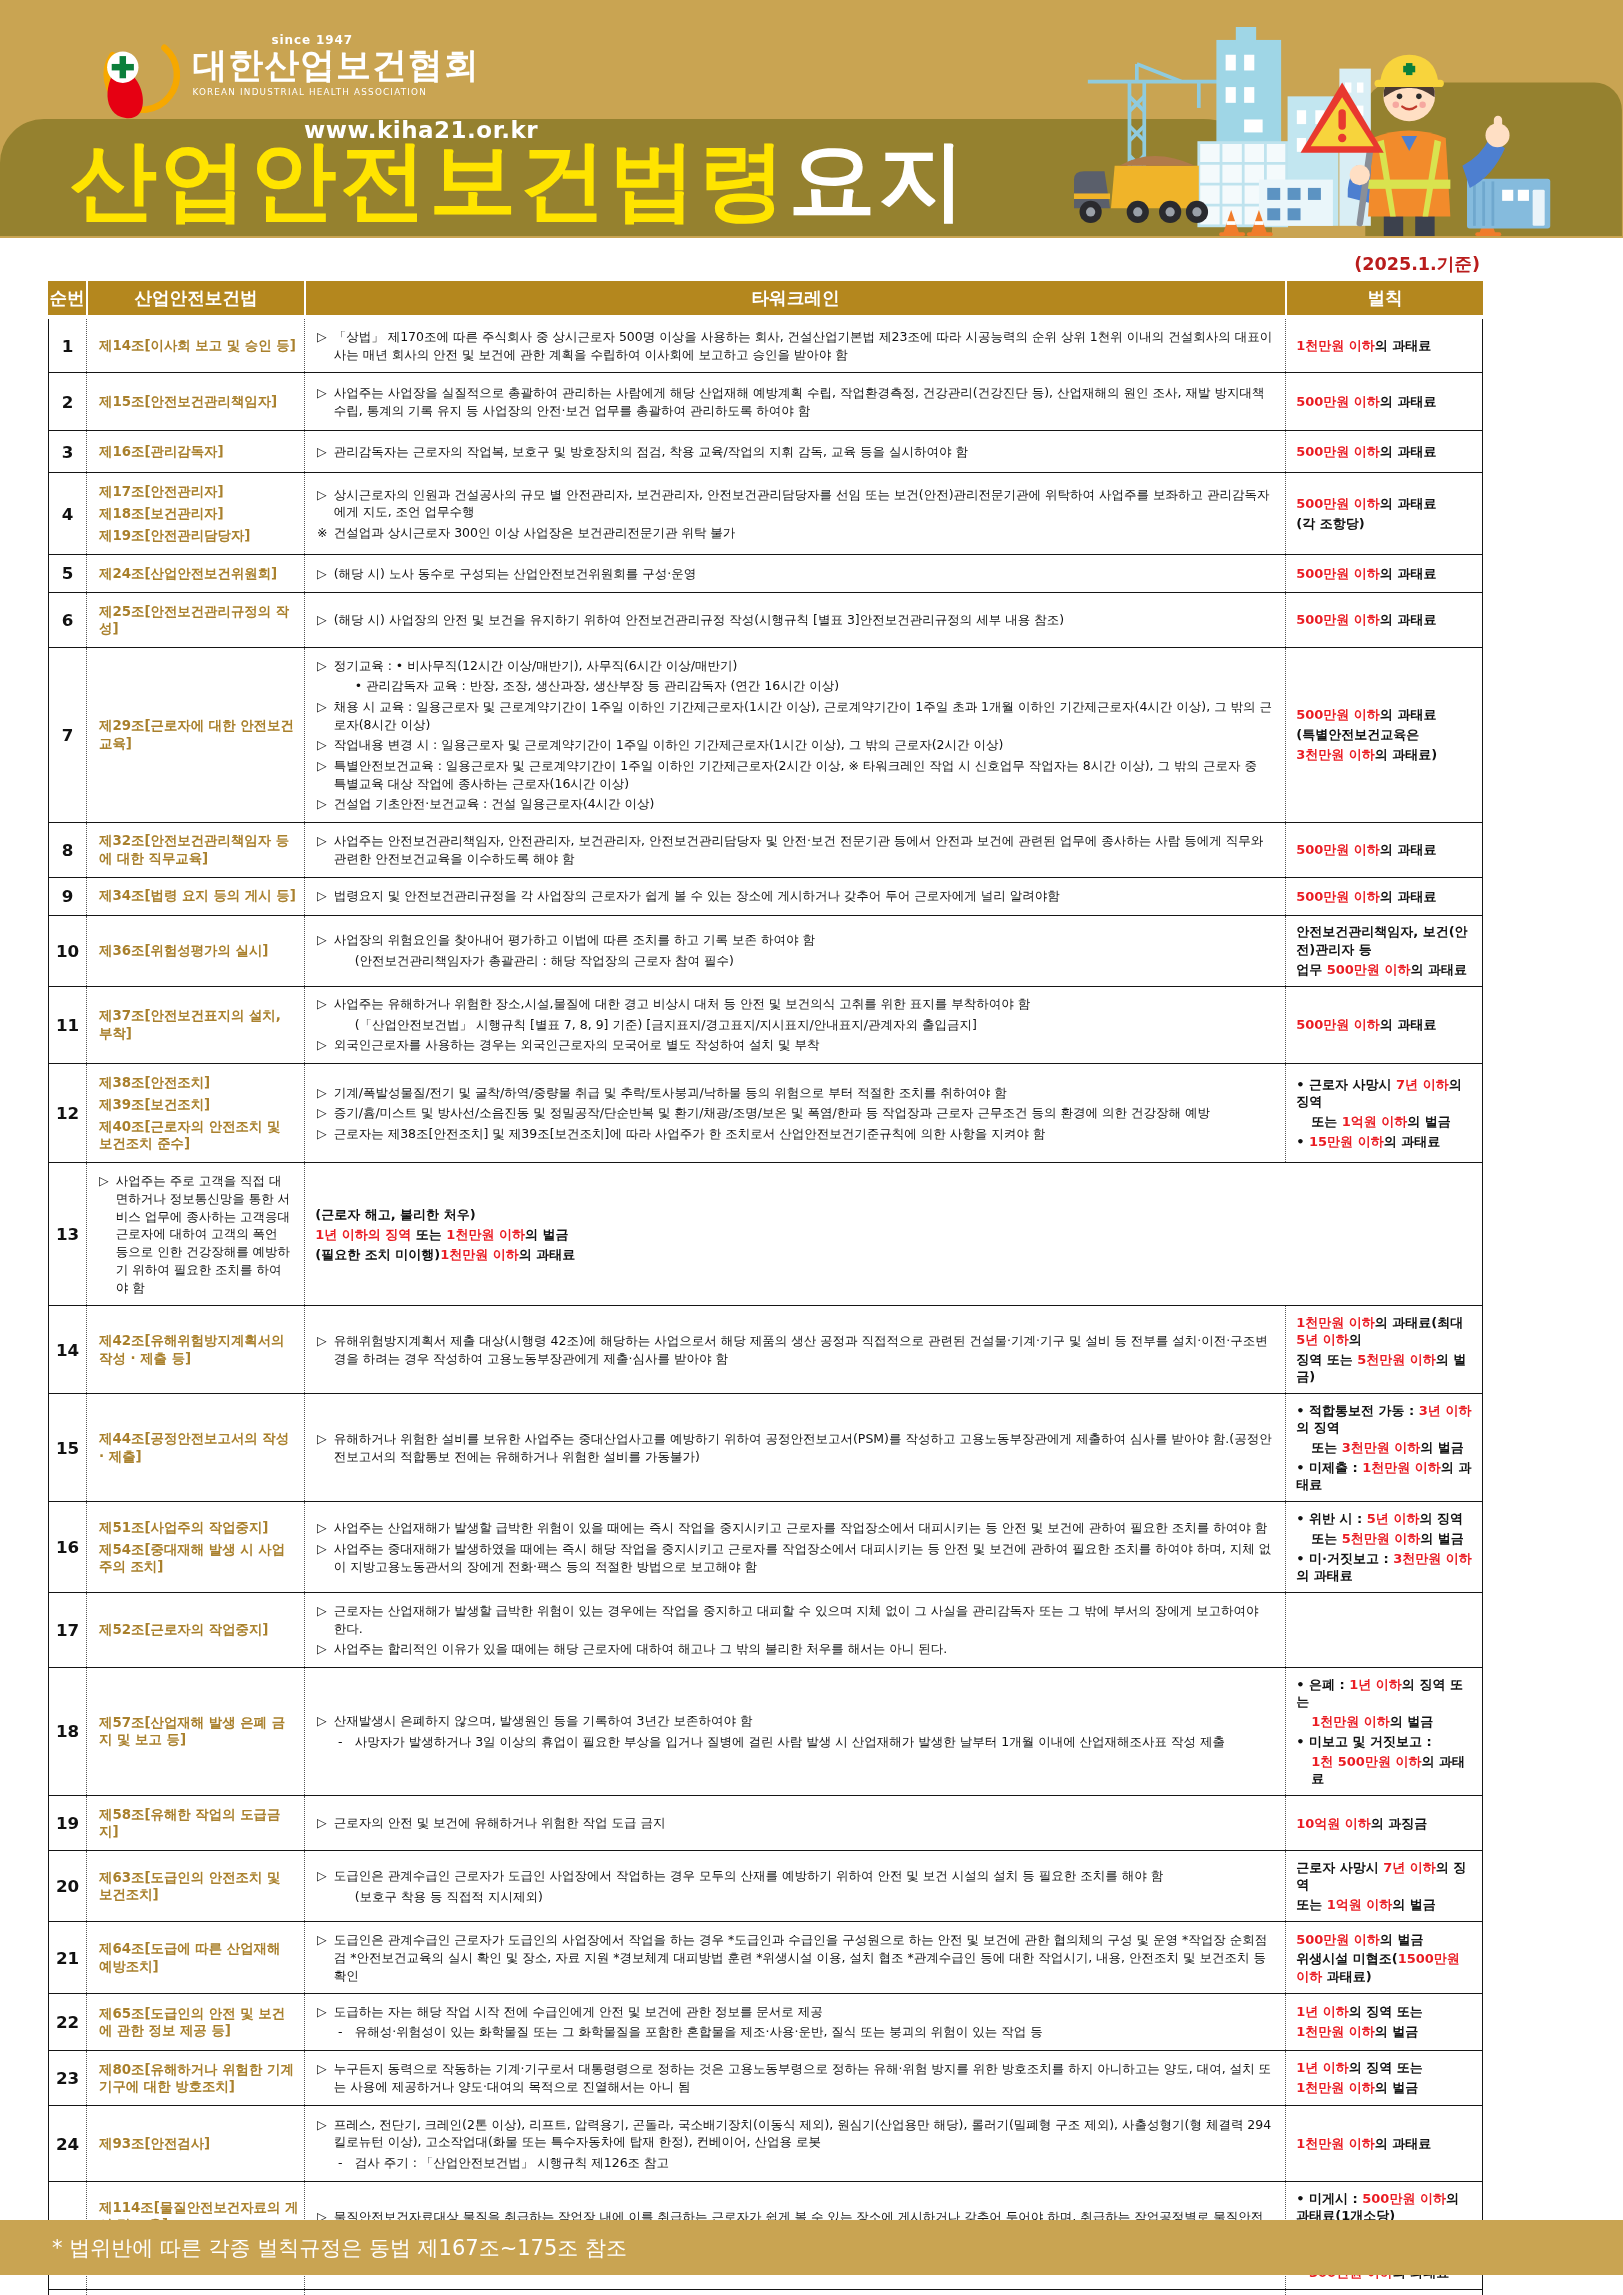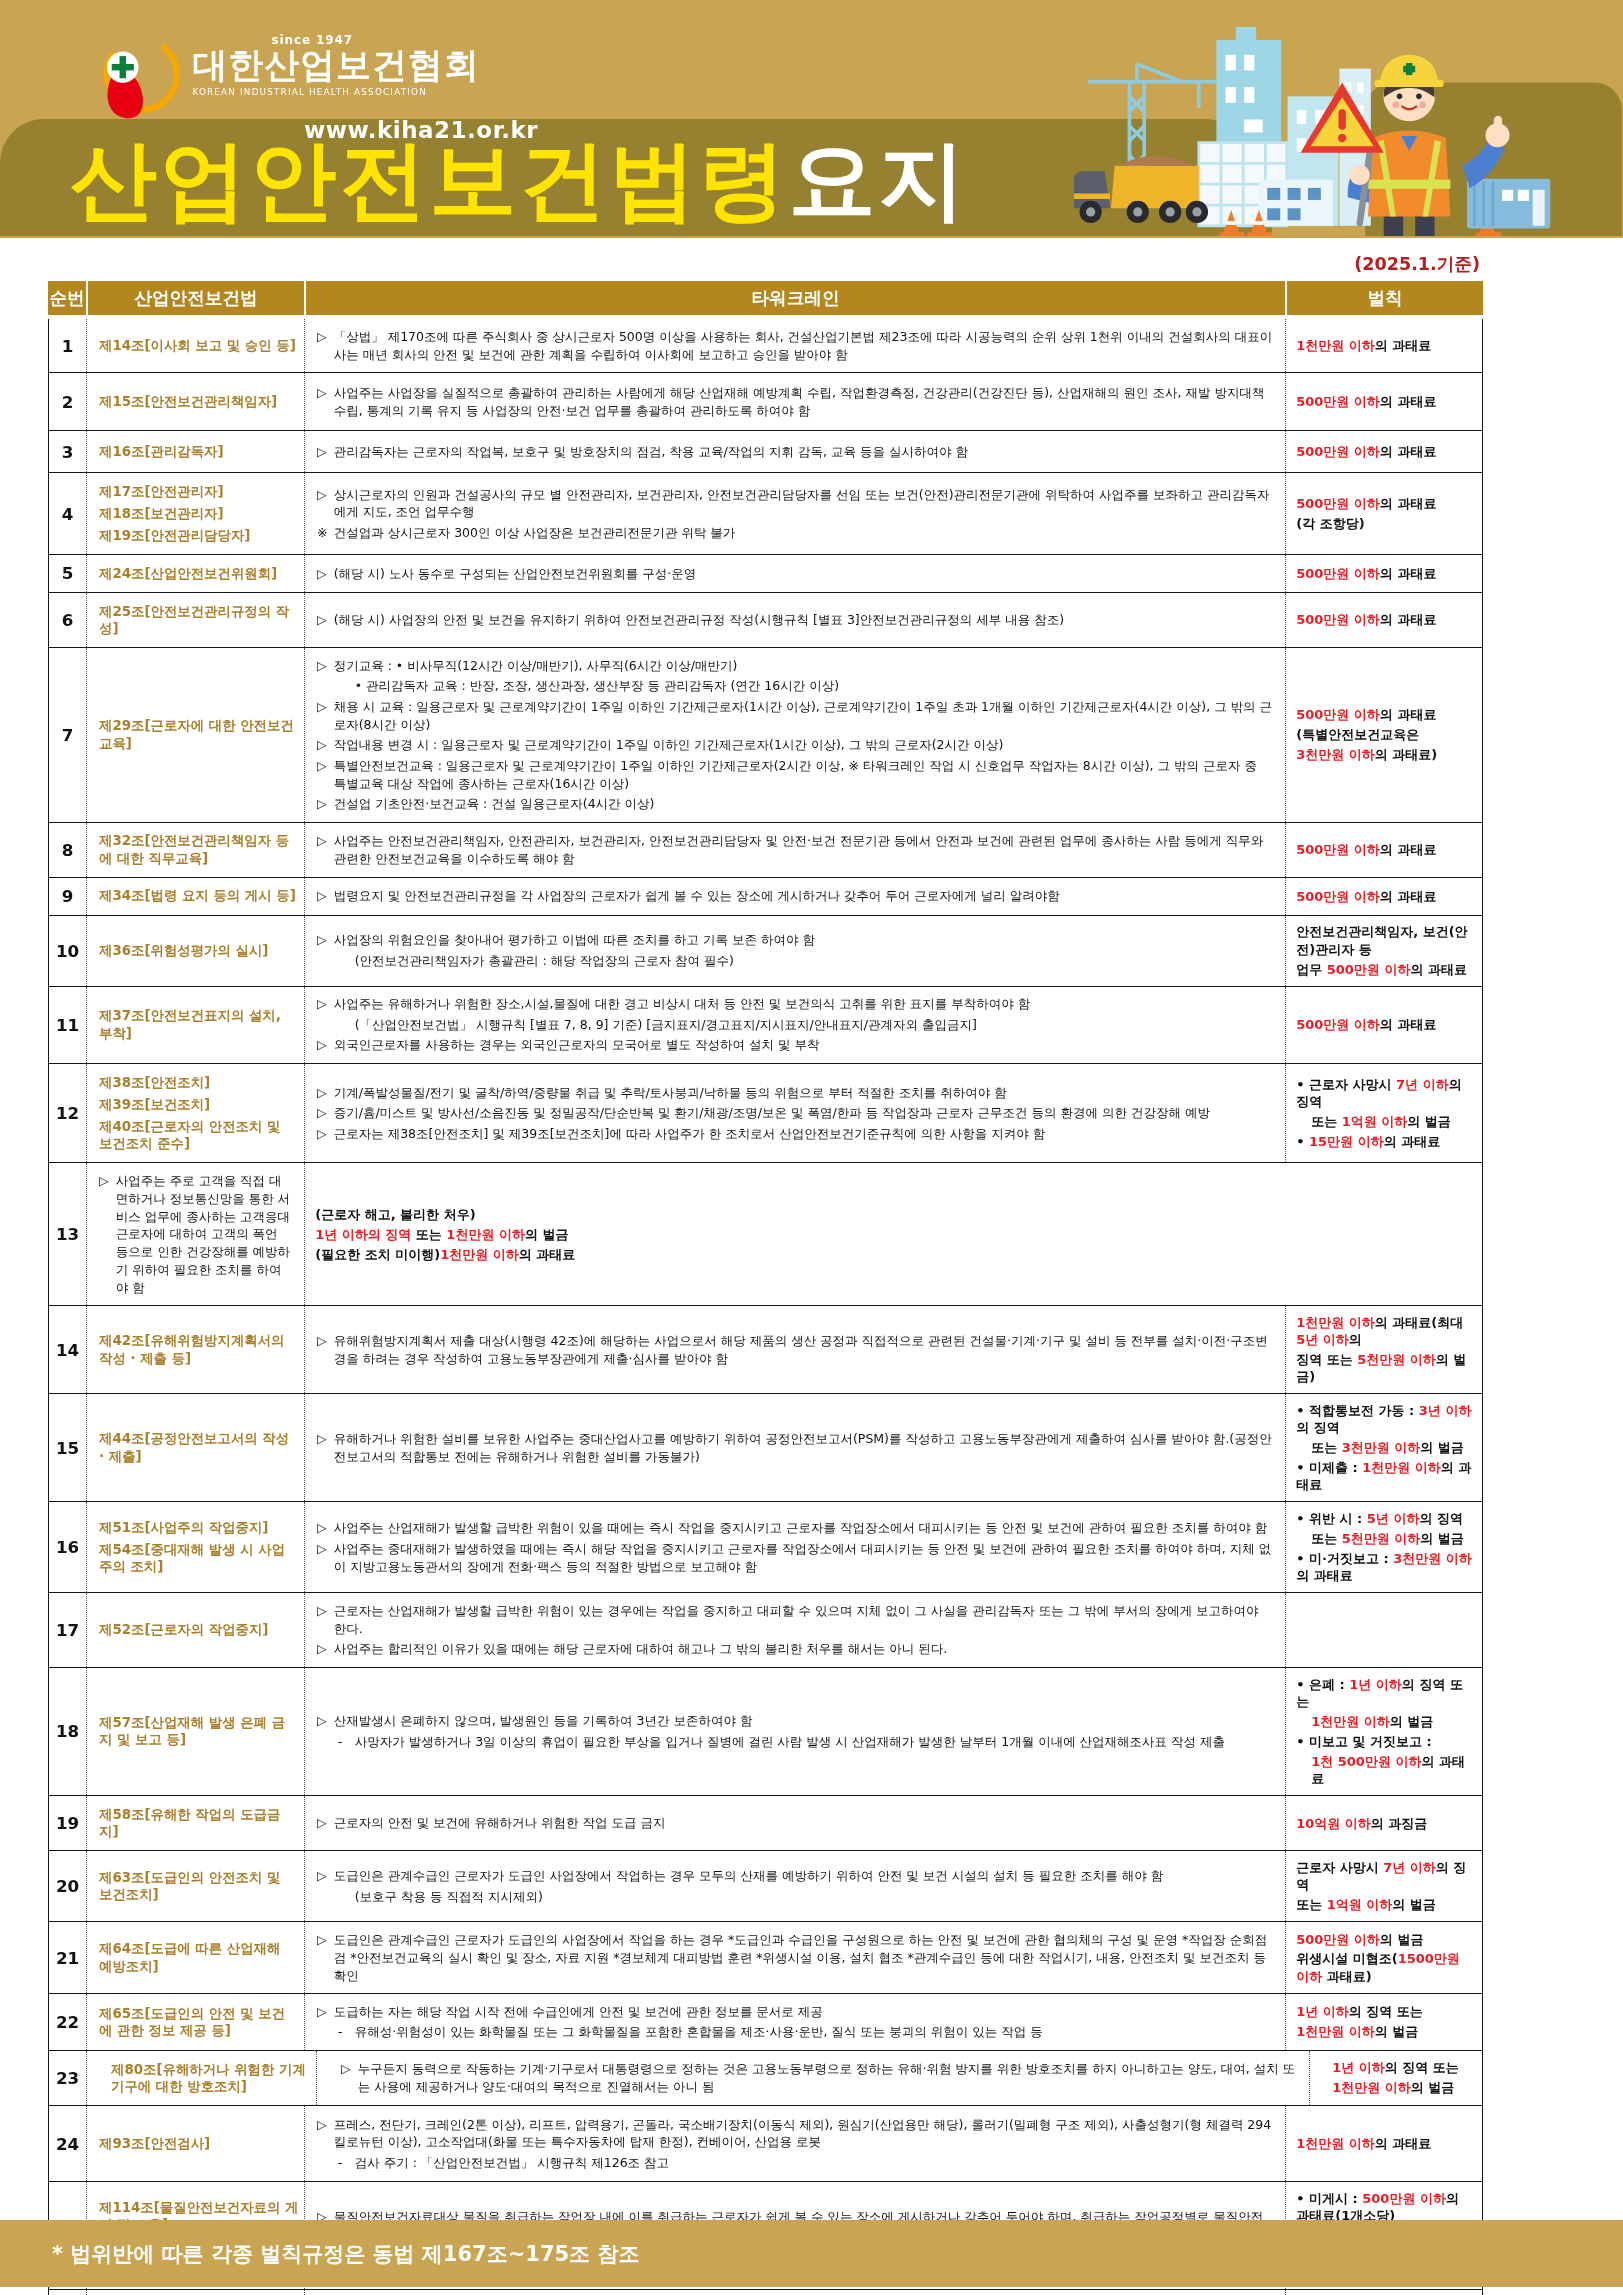--- a/index.html
+++ b/index.html
@@ -48,22 +48,22 @@
   .citem { display:flex; margin:1.4px 0; }
   .citem .mk { flex:0 0 16.7px; }
   .citem.ind { margin-left:21px; }
   .c-pen { display:flex; flex-direction:column; justify-content:center; font-size:13px; font-weight:700;
            color:#111; line-height:1.32; padding:6.5px 8.3px 6.5px 10.2px; }
   .pline { margin:1.4px 0; }
   .pline.ind { margin-left:15px; }
   .red { color:#EA1C23; }
 
   
-  .footer { position:absolute; left:0; top:2220px; width:100%; height:67px; background:#C9A452;
-            color:#fff; font-size:21px; font-weight:700; display:flex; align-items:center; padding-left:52px; }
+  .footer { position:absolute; left:0; top:2220px; width:100%; height:55px; background:#C9A452;
+            color:#fff; font-size:21px; font-weight:400; display:flex; align-items:center; padding-left:52px; }
 </style>
 </head>
 <body>
 
 <div class="page">
 
   <div class="goldtop"></div>
   <div class="titleband"></div>
 
   <div class="brand">
@@ -627,21 +627,21 @@
             <div class="citem ind">
               <span class="mk">-</span>
               <span class="tx">유해성·위험성이 있는 화학물질 또는 그 화학물질을 포함한 혼합물을 제조·사용·운반, 질식 또는 붕괴의 위험이 있는 작업 등</span>
             </div>
           </div>
           <div class="c-pen">
             <div class="pline"><span class="red">1년 이하</span><span>의 징역 또는</span></div>
             <div class="pline"><span class="red">1천만원 이하</span><span>의 벌금</span></div>
           </div>
         </div>
-        <div class="trow" style="min-height: 53px; gap: 12px;">
+        <div class="trow" style="min-height: 53px;">
           <div class="c-no">23</div>
           <div class="c-law">
             <div class="law-item">제80조[유해하거나 위험한 기계기구에 대한 방호조치]</div>
           </div>
           <div class="c-content">
             <div class="citem">
               <span class="mk">▷</span>
               <span class="tx">누구든지 동력으로 작동하는 기계·기구로서 대통령령으로 정하는 것은 고용노동부령으로 정하는 유해·위험 방지를 위한 방호조치를 하지 아니하고는 양도, 대여, 설치 또는 사용에 제공하거나 양도·대여의 목적으로 진열해서는 아니 됨</span>
             </div>
           </div>

